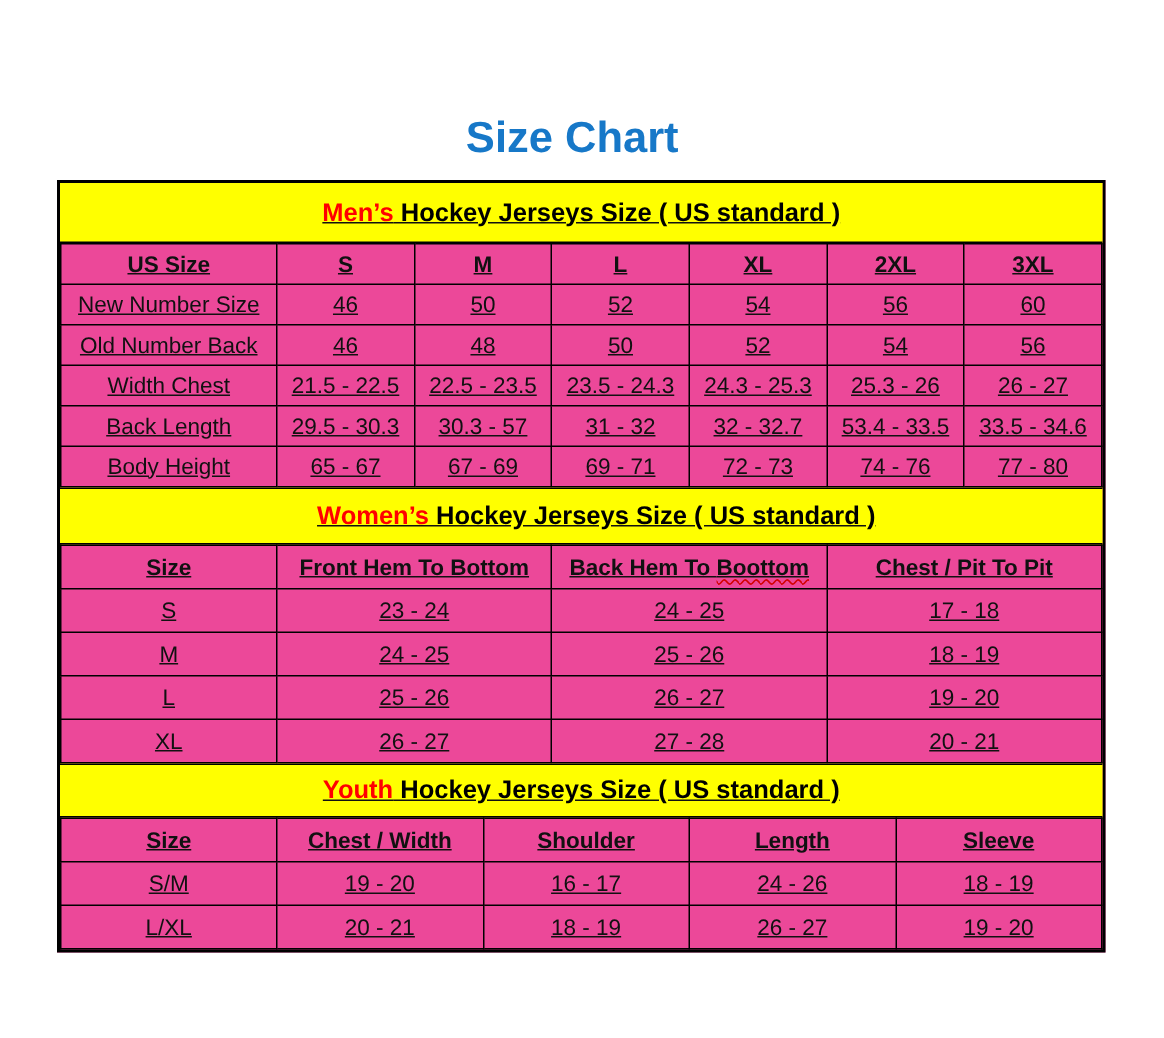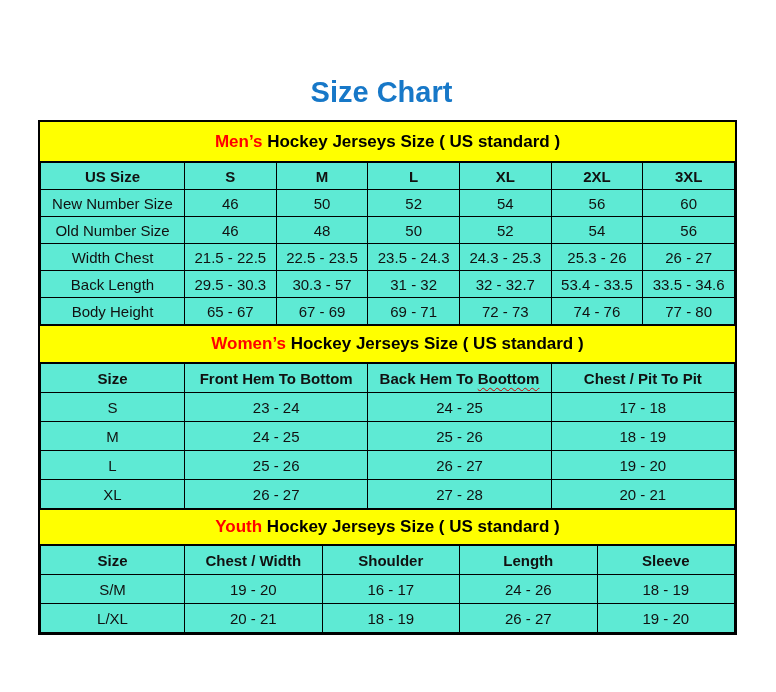--- a/index.html
+++ b/index.html
@@ -27,21 +27,22 @@
     font-weight: bold;
     color: #1778C8;
     letter-spacing: 0px;
   }
   .chart {
     position: absolute;
     top: 120px;
     left: 38px;
     width: 695px;
     border: 2px solid #000000;
-    background: #5eead4;
+    background: #ec4899;
+    text-decoration: underline;
   }
   .banner {
     display: flex;
     align-items: center;
     justify-content: center;
     background: #FFFF00;
     border-bottom: 1px solid #000000;
     font-size: 17px;
     font-weight: bold;
     color: #000000;
@@ -113,21 +114,21 @@
       <tr>
         <td>New Number Size</td>
         <td>46</td>
         <td>50</td>
         <td>52</td>
         <td>54</td>
         <td>56</td>
         <td>60</td>
       </tr>
       <tr>
-        <td>Old Number Size</td>
+        <td>Old Number Back</td>
         <td>46</td>
         <td>48</td>
         <td>50</td>
         <td>52</td>
         <td>54</td>
         <td>56</td>
       </tr>
       <tr>
         <td>Width Chest</td>
         <td>21.5 - 22.5</td>

